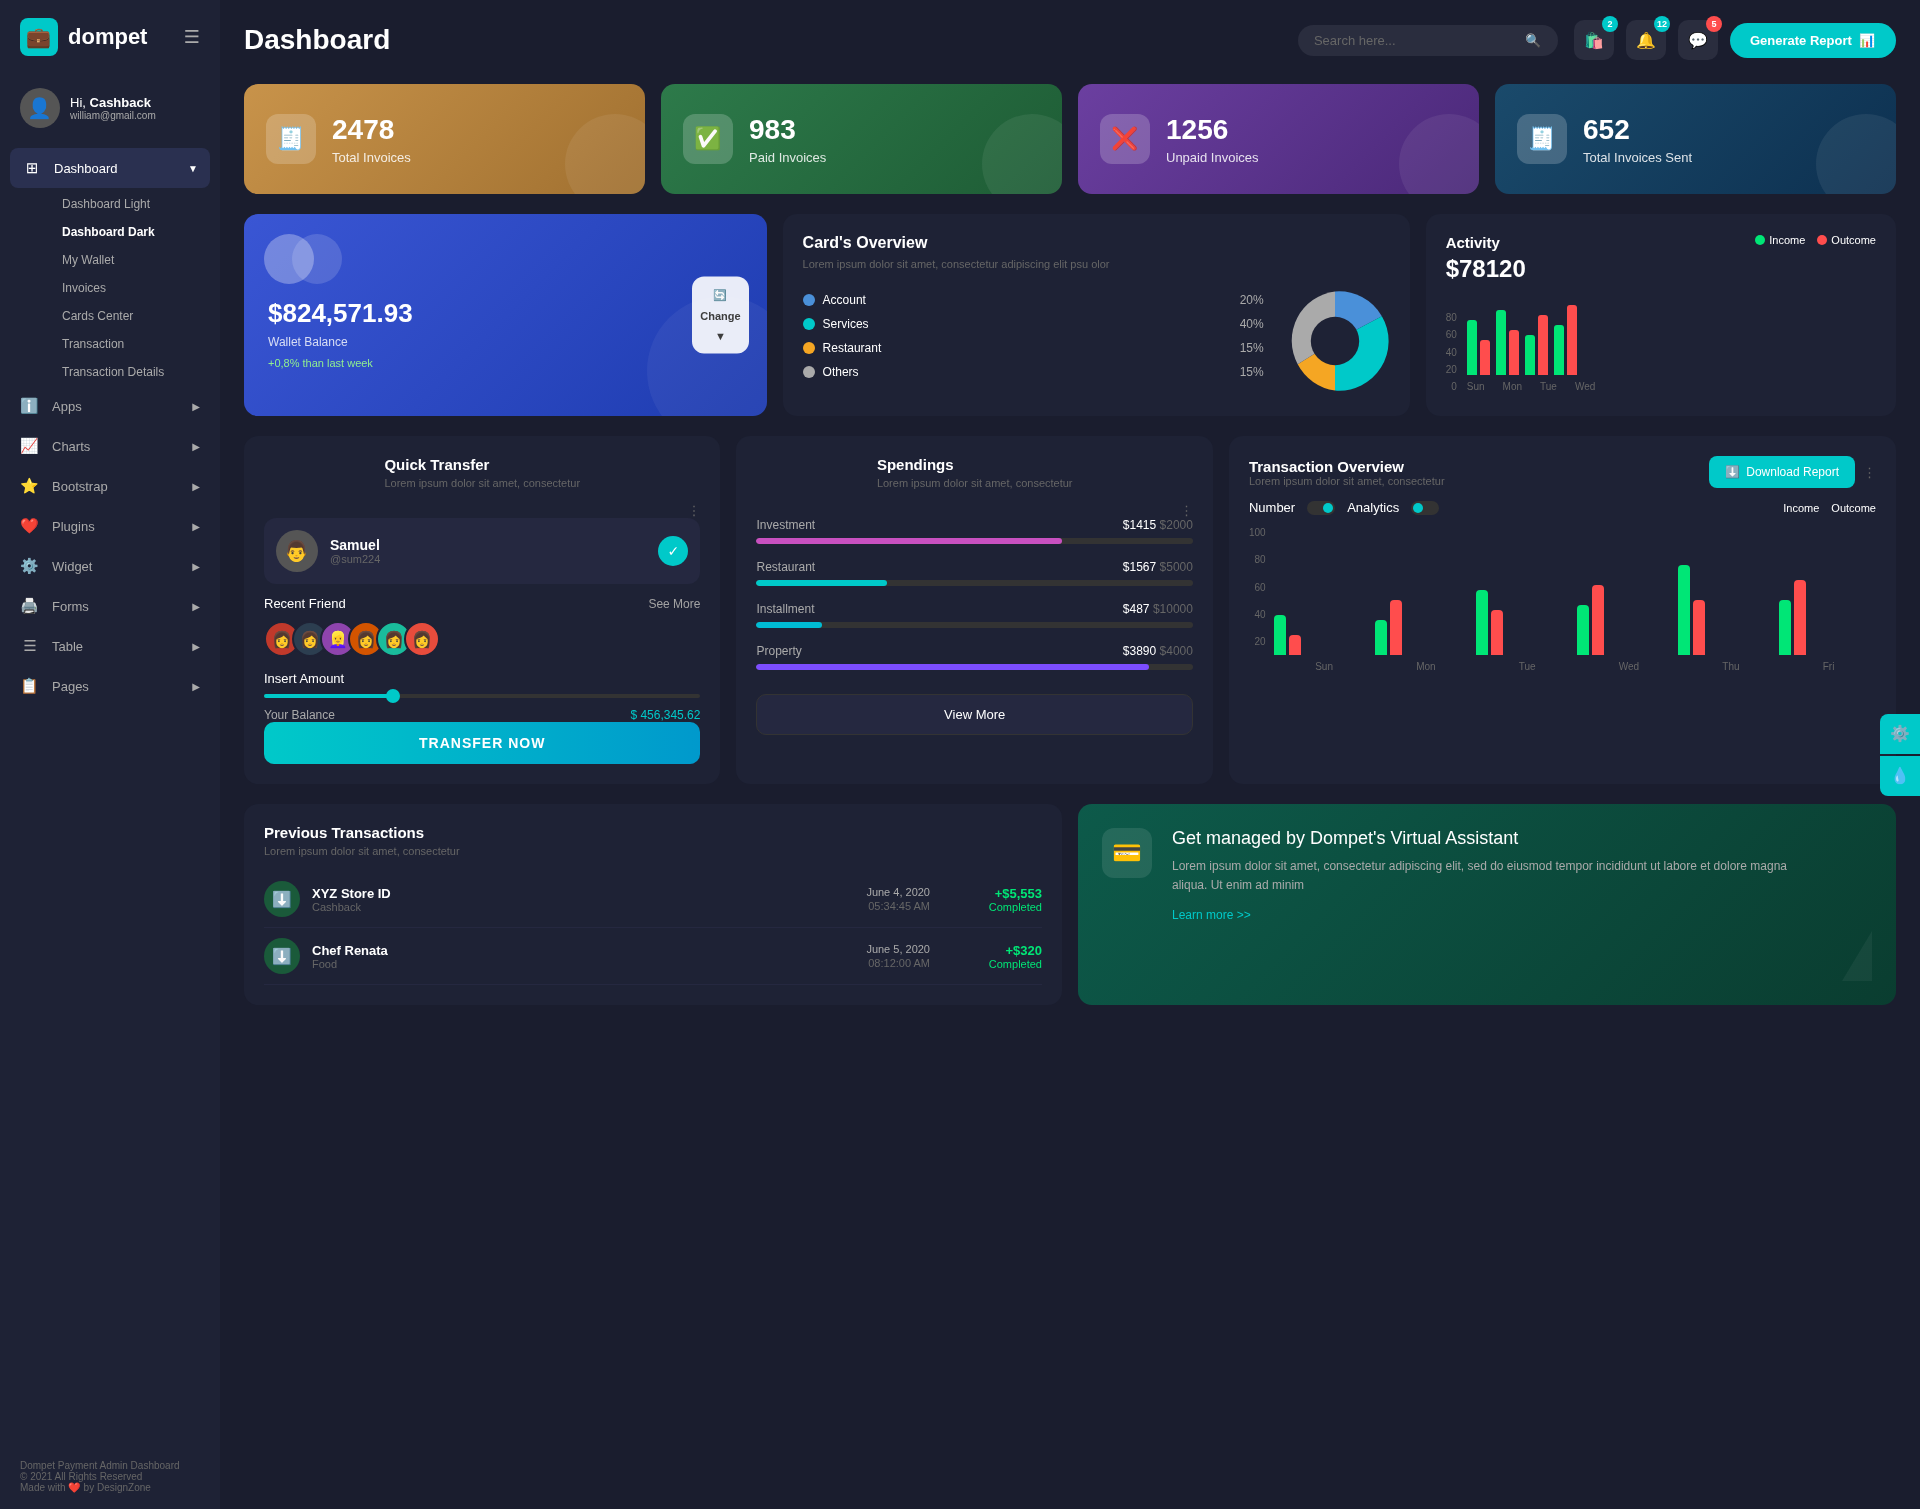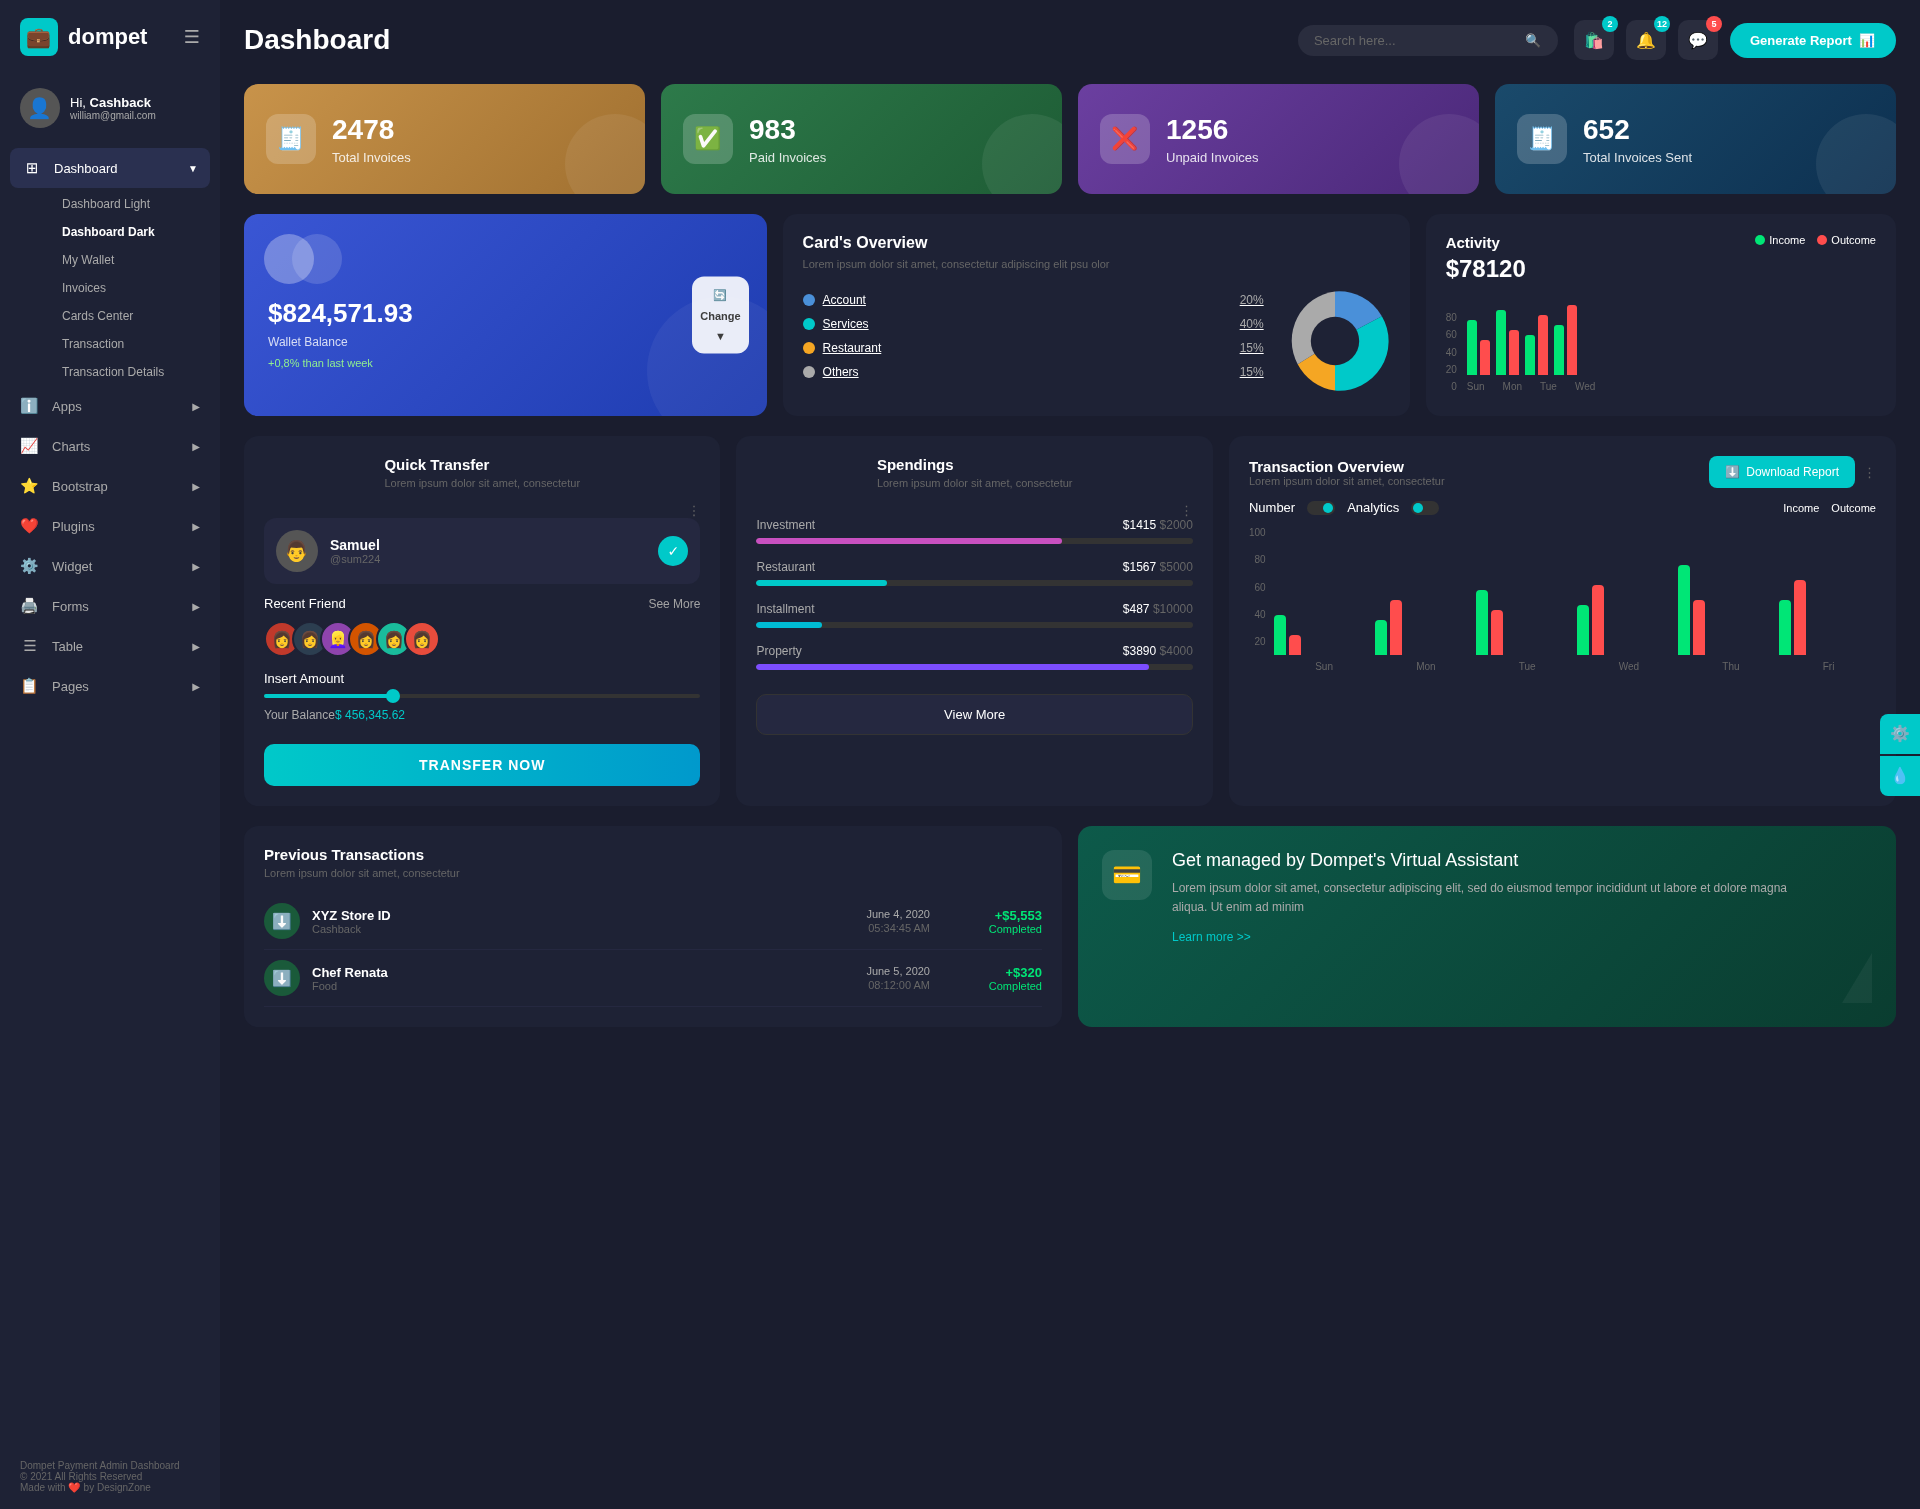--- a/index.html
+++ b/index.html
@@ -66,21 +66,21 @@
     .wallet-amount { font-size: 26px; font-weight: 700; margin-top: 60px; }
     .wallet-label { font-size: 12px; opacity: 0.8; margin-top: 6px; }
     .wallet-change { font-size: 11px; color: #90ee90; margin-top: 8px; }
     .wallet-bg-circle { position: absolute; right: -30px; bottom: -30px; width: 150px; height: 150px; background: rgba(255,255,255,0.05); border-radius: 50%; }
 
     
     .overview-card { background: #1e2235; border-radius: 14px; padding: 20px; }
     .overview-title { font-size: 16px; font-weight: 600; margin-bottom: 6px; }
     .overview-desc { font-size: 11px; color: #666; margin-bottom: 16px; }
     .overview-content { display: flex; gap: 16px; align-items: center; }
-    .legend-items { flex: 1; text-decoration: underline; }
+    .legend-items { flex: 1; }
     .legend-item { display: flex; align-items: center; gap: 8px; margin-bottom: 10px; font-size: 12px; }
     .legend-dot { width: 12px; height: 12px; border-radius: 50%; flex-shrink: 0; }
     .legend-pct { margin-left: auto; color: #aaa; }
     .pie-chart { width: 110px; height: 110px; flex-shrink: 0; }
 
     
     .activity-card { background: #1e2235; border-radius: 14px; padding: 20px; }
     .activity-header { display: flex; justify-content: space-between; align-items: flex-start; margin-bottom: 4px; }
     .activity-title { font-size: 15px; font-weight: 600; }
     .activity-legend { display: flex; gap: 12px; font-size: 11px; }
@@ -113,21 +113,21 @@
     .recent-friend { display: flex; justify-content: space-between; align-items: center; margin-bottom: 10px; }
     .see-all { color: #a3a3a3; font-size: 12px; cursor: pointer; }
     .friend-avatars { display: flex; margin-bottom: 14px; }
     .friend-avatar { width: 36px; height: 36px; border-radius: 50%; background: #555; border: 2px solid #1e2235; margin-right: -8px; font-size: 16px; display: flex; align-items: center; justify-content: center; overflow: hidden; }
     .insert-amount { font-size: 13px; margin-bottom: 8px; }
     .amount-display { font-size: 26px; font-weight: 700; text-align: center; margin-bottom: 10px; }
     .slider-wrap { position: relative; margin-bottom: 10px; }
     .slider-track { height: 4px; background: #333; border-radius: 2px; position: relative; }
     .slider-fill { height: 4px; background: #00c9c9; border-radius: 2px; width: 30%; }
     .slider-thumb { width: 14px; height: 14px; border-radius: 50%; background: #00c9c9; position: absolute; top: -5px; left: 28%; }
-    .balance-row { display: flex; font-size: 12px; margin-bottom: 22px; }
+    .balance-row { display: flex; justify-content: space-between; font-size: 12px; margin-bottom: 0; }
     .balance-label { color: #aaa; }
     .balance-val { color: #00c9c9; }
     .transfer-btn { background: linear-gradient(90deg, #00c9c9, #0099cc); color: #fff; border: none; border-radius: 10px; padding: 13px; width: 100%; font-size: 14px; font-weight: 700; cursor: pointer; letter-spacing: 1px; }
 
     
     .spendings-card { background: #1e2235; border-radius: 14px; padding: 20px; }
     .spending-item { margin-bottom: 16px; }
     .spending-header { display: flex; justify-content: space-between; font-size: 12px; margin-bottom: 6px; }
     .spending-label { color: #aaa; }
     .spending-amount { font-weight: 400; }

